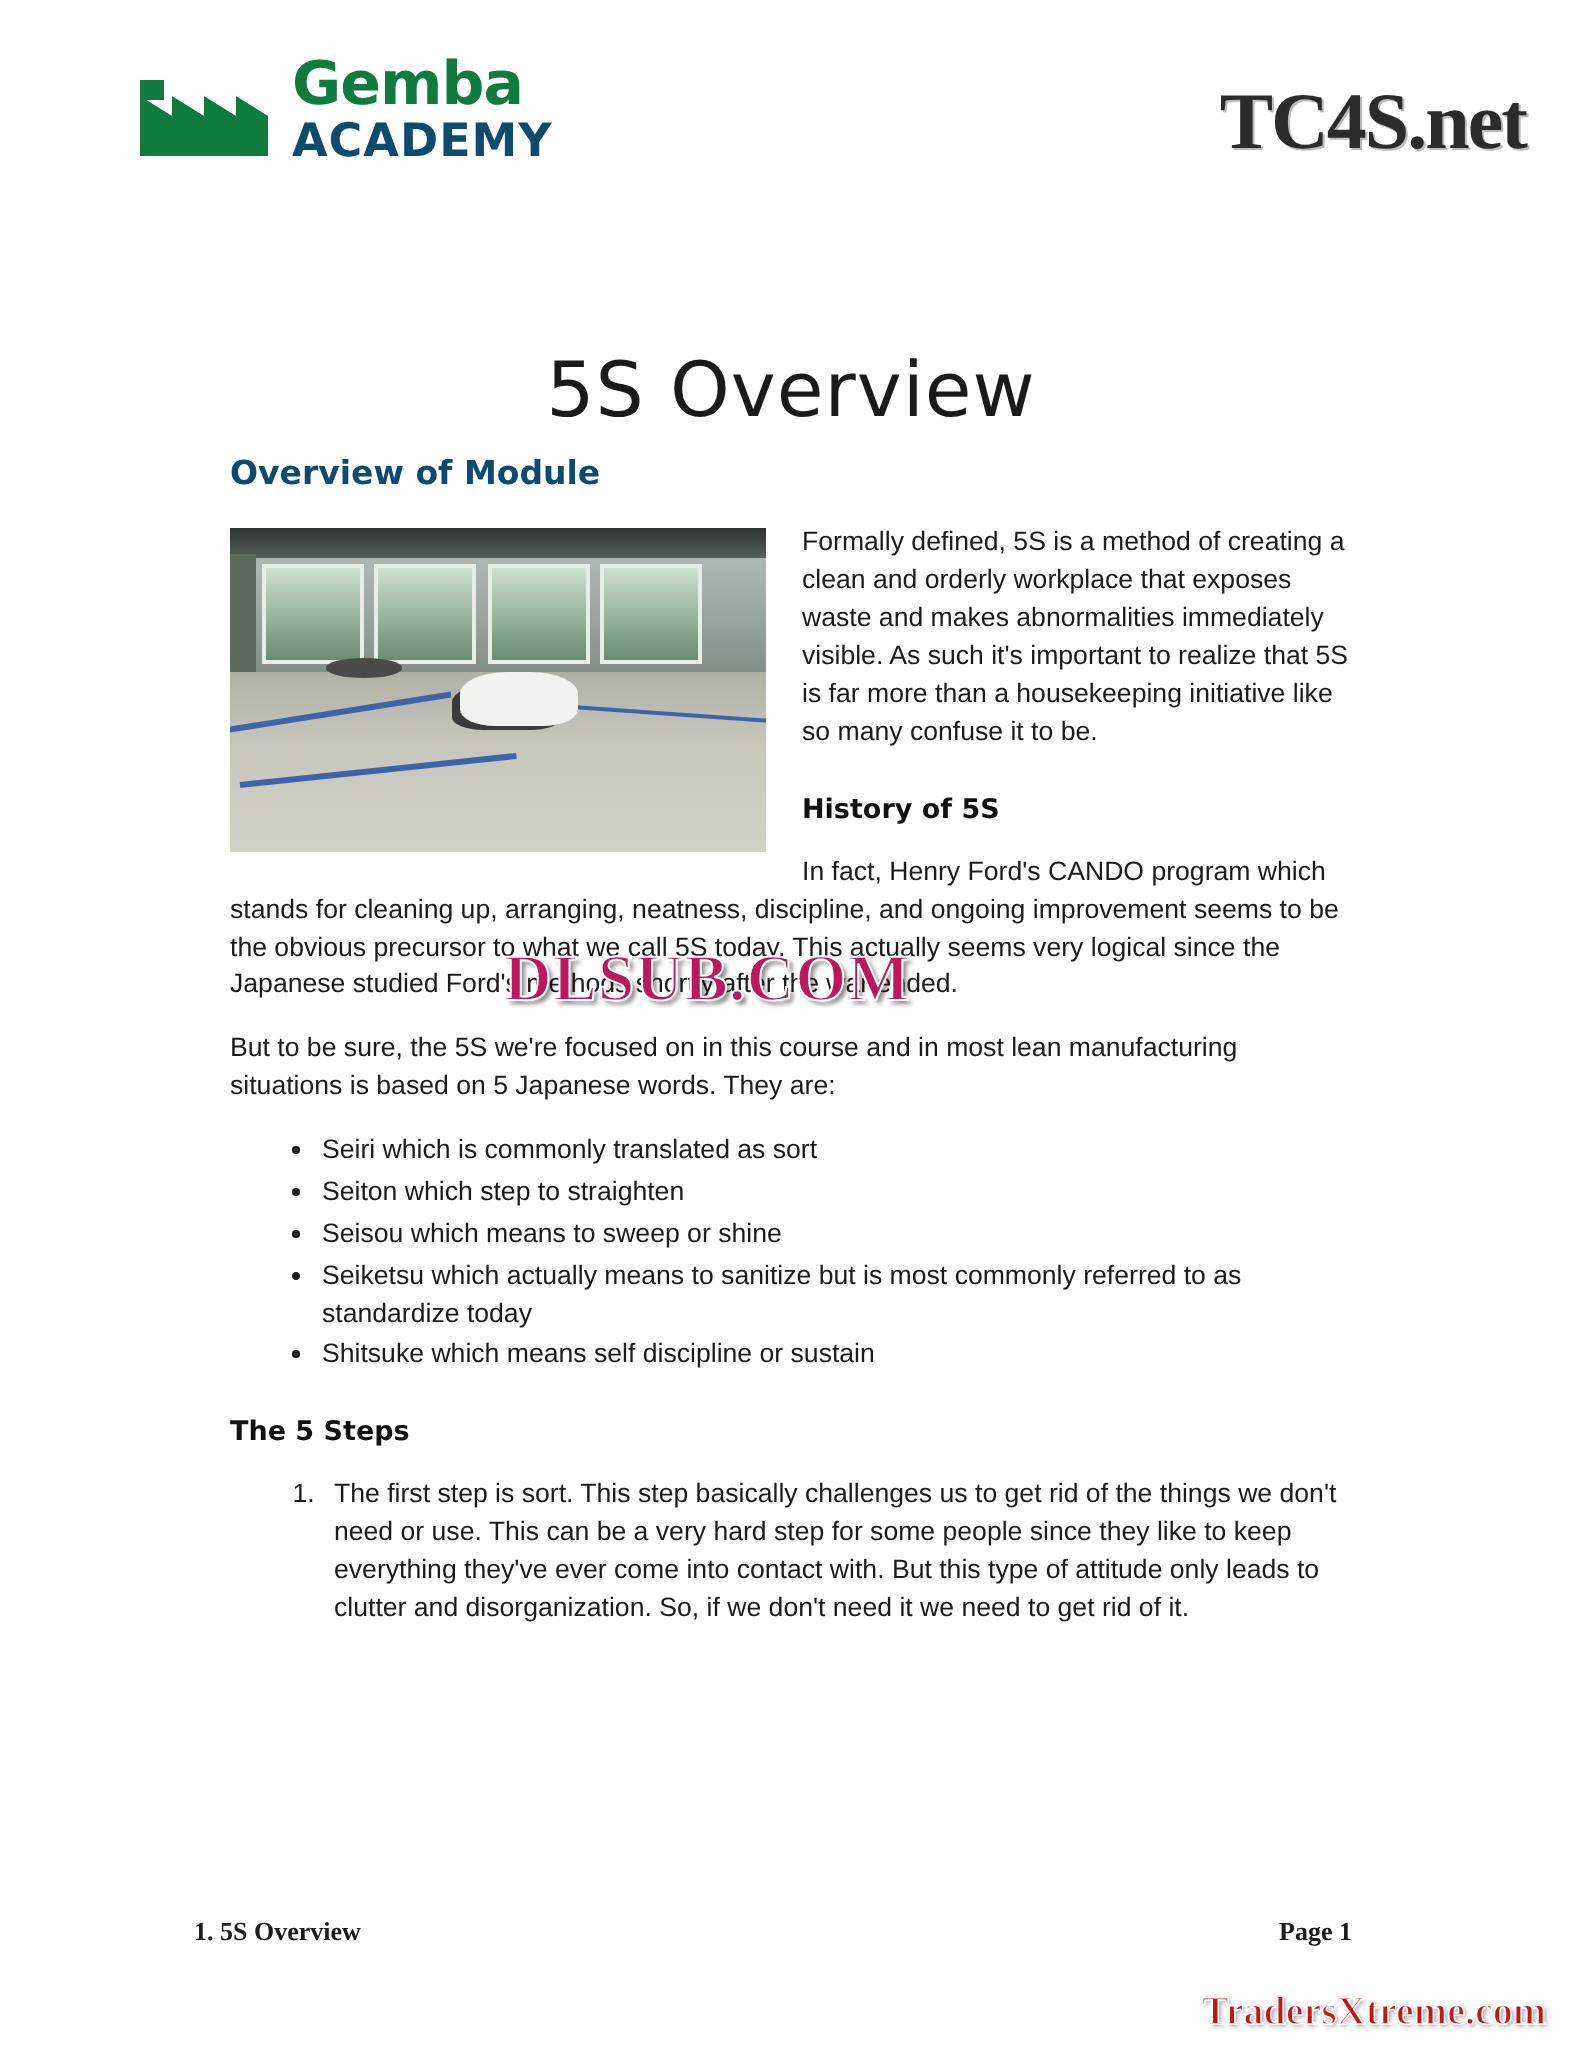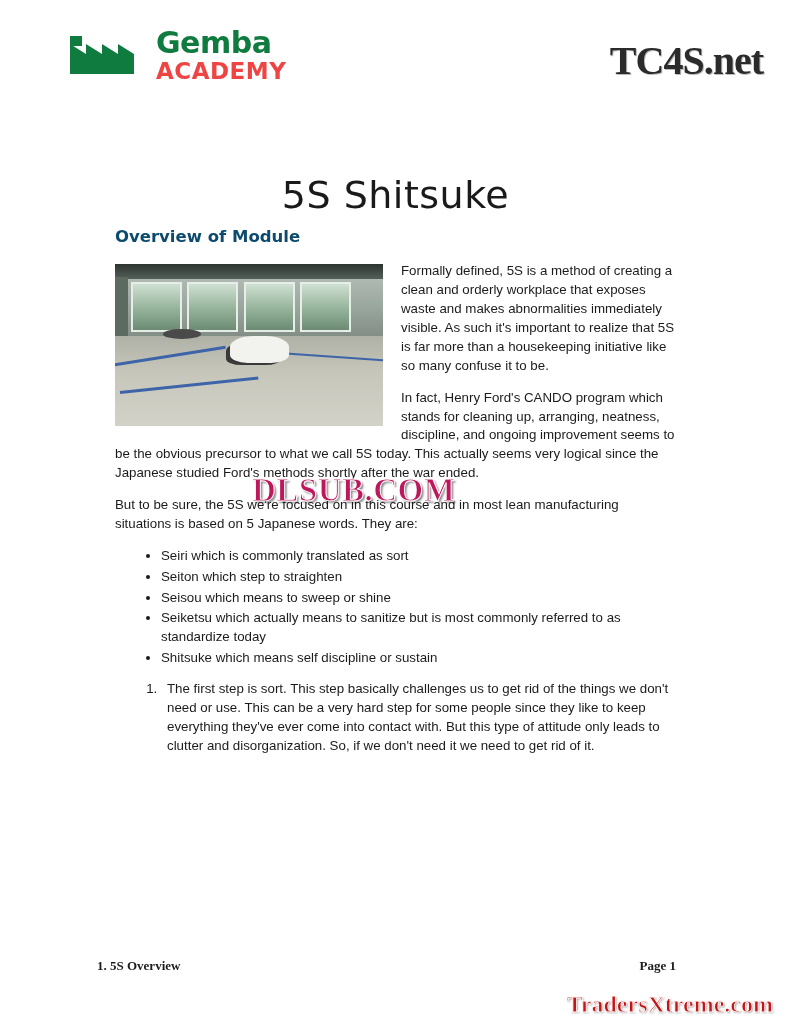--- a/index.html
+++ b/index.html
@@ -28,21 +28,21 @@
     top: 18px;
     left: 0;
     right: 0;
     height: 80px;
   }
   .logo-wrap {
     position: absolute;
     left: 68px;
     top: 10px;
     display: flex;
-    gap: 10px;
+    align-items: center;
   }
   .logo-mark {
     width: 78px;
     height: 48px;
     position: relative;
   }
   .logo-mark svg { display: block; }
   .logo-text {
     line-height: 1;
   }
@@ -51,21 +51,21 @@
     font-weight: bold;
     font-size: 30px;
     color: #0f7b3f;
     letter-spacing: -0.5px;
     display: block;
   }
   .logo-text .l2 {
     font-family: "DejaVu Sans", sans-serif;
     font-weight: bold;
     font-size: 23px;
-    color: #ef4444;
+    color: #0c4a6e;
     letter-spacing: 0.5px;
     display: block;
     margin-top: 2px;
   }
 
   .watermark-top {
     position: absolute;
     right: 28px;
     top: 4px;
     font-family: "Liberation Serif", serif;
@@ -210,21 +210,21 @@
     display: flex;
     justify-content: space-between;
     font-weight: bold;
   }
   .watermark-bottom {
     position: absolute;
     right: 18px;
     bottom: 6px;
     font-family: "Liberation Serif", serif;
     font-weight: bold;
-    font-size: 24px;
+    font-size: 20px;
     color: #c41616;
     -webkit-text-stroke: 0.8px #ffffff;
     text-shadow: 1px 1px 2px rgba(0,0,0,0.4);
     white-space: nowrap;
   }
 </style>
 </head>
 <body>
 
 <div class="page">
@@ -238,21 +238,21 @@
         </svg>
       </span>
       <span class="logo-text">
         <span class="l1">Gemba</span>
         <span class="l2">ACADEMY</span>
       </span>
     </div>
     <div class="watermark-top">TC4S.net</div>
   </div>
 
-  <h1 class="doc-title">5S Shitsuke</h1>
+  <h1 class="doc-title">5S Overview</h1>
 
   <div class="content">
 
     <h2 class="section">Overview of Module</h2>
 
     <div class="photo">
       <div class="wall"></div>
       <div class="ceiling"></div>
       <div class="doorframe"></div>
       <div class="win w1"></div>
@@ -262,31 +262,33 @@
       <div class="floor"></div>
       <div class="tape tape1"></div>
       <div class="tape tape2"></div>
       <div class="tape tape3"></div>
       <div class="person2"></div>
       <div class="person"></div>
     </div>
 
     <p class="para">Formally defined, 5S is a method of creating a clean and orderly workplace that exposes waste and makes abnormalities immediately visible.  As such it's important to realize that 5S is far more than a housekeeping initiative like so many confuse it to be.</p>
 
+    <h3 class="sub">History of 5S</h3>
     <p class="para">In fact, Henry Ford's CANDO program which stands for cleaning up, arranging, neatness, discipline, and ongoing improvement seems to be the obvious precursor to what we call 5S today.  This actually seems very logical since the Japanese studied Ford's methods shortly after the war ended.</p>
     <p class="para">But to be sure, the 5S we're focused on in this course and in most lean manufacturing situations is based on 5 Japanese words.  They are:</p>
 
     <ul class="bullets">
       <li>Seiri which is commonly translated as sort</li>
       <li>Seiton which step to straighten</li>
       <li>Seisou which means to sweep or shine</li>
       <li>Seiketsu which actually means to sanitize but is most commonly referred to as standardize today</li>
       <li>Shitsuke which means self discipline or sustain</li>
     </ul>
 
+    <h3 class="sub">The 5 Steps</h3>
 
     <ol class="steps">
       <li>The first step is sort.  This step basically challenges us to get rid of the things we don't need or use.  This can be a very hard step for some people since they like to keep everything they've ever come into contact with.  But this type of attitude only leads to clutter and disorganization.  So, if we don't need it we need to get rid of it.</li>
     </ol>
   </div>
 
   <div class="watermark-center">DLSUB.COM</div>
 
   <div class="footer">
     <span>1. 5S Overview</span>

